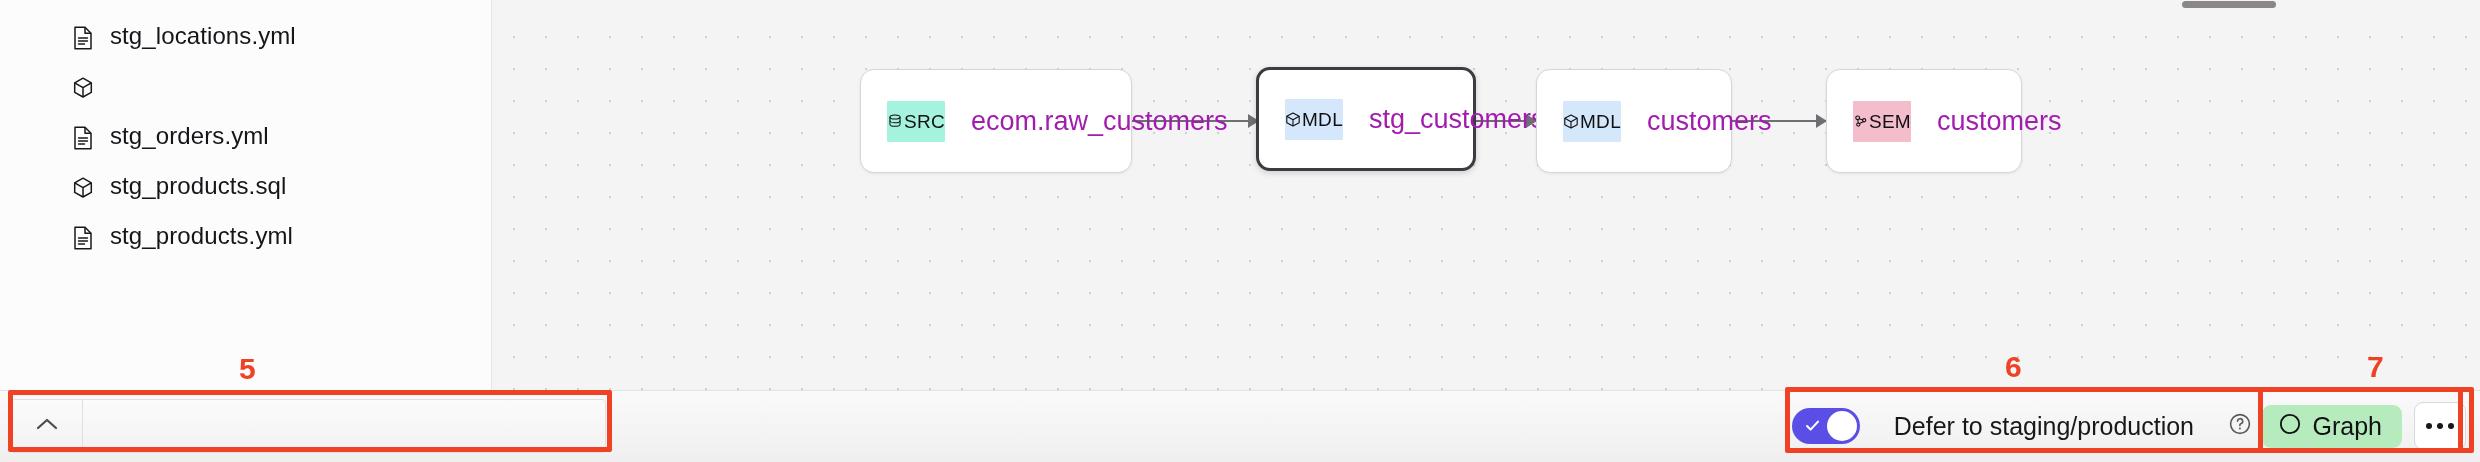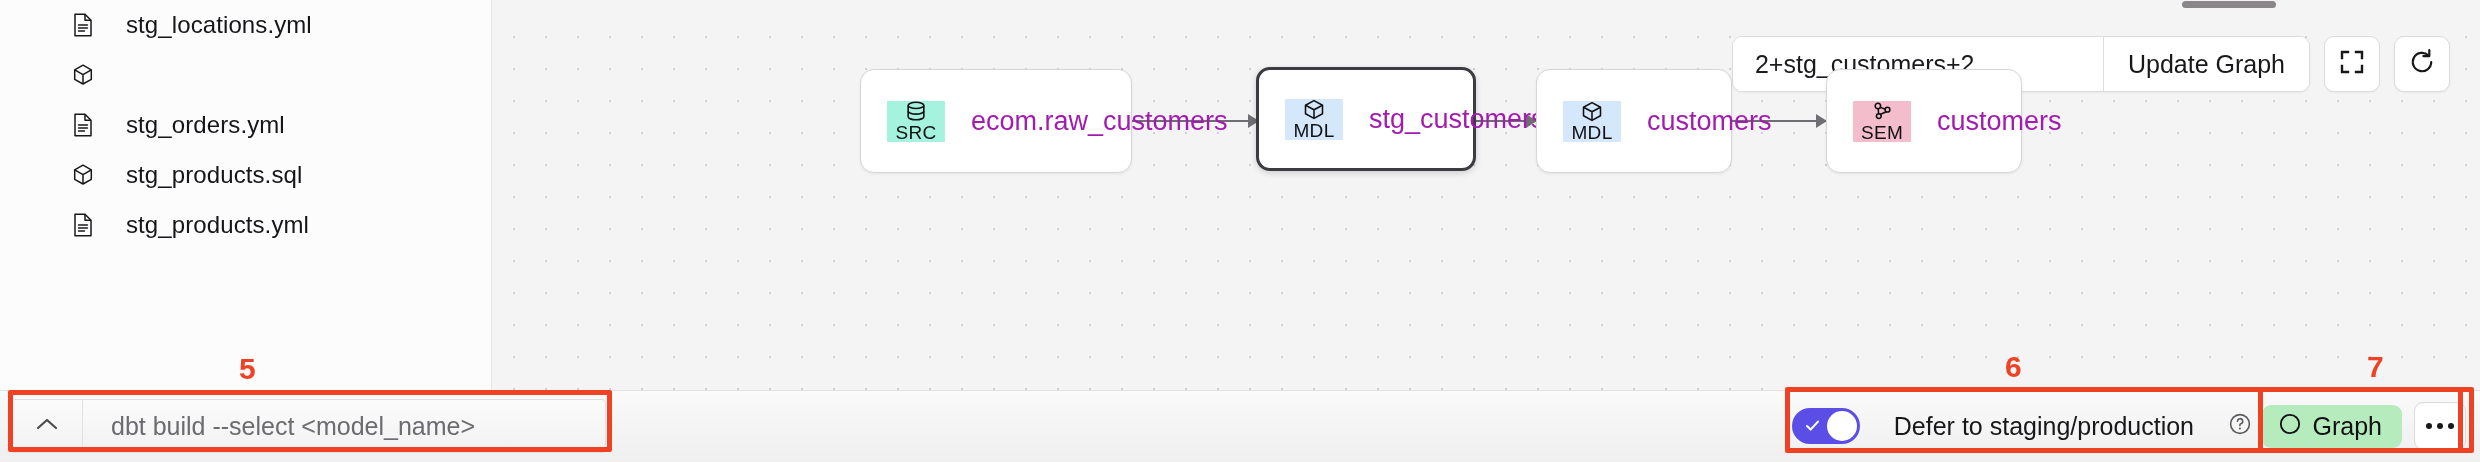--- a/index.html
+++ b/index.html
@@ -27,23 +27,23 @@
 
   
   .sidebar {
     position: absolute; left: 0; top: 0; width: 492px; height: 390px;
     background: #fcfcfc;
     border-right: 1px solid #e6e6e8;
     overflow: hidden;
   }
   .file-list { padding-top: 0px; }
   .file-item {
-    display: flex; align-items: center;
+    display: flex; align-items: flex-end;
     height: 50px; padding-left: 72px;
-    gap: 32px;
+    gap: 16px;
     cursor: pointer;
   }
   .file-icon { width: 22px; height: 24px; flex: 0 0 22px; display:block; }
   .file-label {
     font-size: 24px; color: #16161a; letter-spacing: .1px;
     white-space: nowrap;
   }
 
   
   .canvas {
@@ -109,21 +109,21 @@
     gap: 26px;
     cursor: pointer;
   }
   .node.selected {
     border: 3px solid #3b3b41;
     box-shadow: 0 2px 6px rgba(0,0,0,.16);
   }
   .badge {
     width: 58px; height: 41px; flex: 0 0 58px;
     border-radius: 1px;
-    display: flex; flex-direction: column;
+    display: flex; flex-direction: row;
     align-items: center; justify-content: center;
     gap: 1px;
   }
   .badge-text { font-size: 19px; color: #111114; line-height: 1; letter-spacing: .3px; }
   .node-label { font-size: 27px; color: #a21caf; white-space: nowrap; }
 
   .edge { position: absolute; height: 2px; background: #6e6e73; }
   .edge .head {
     position: absolute; right: -1px; top: -6px;
     width: 0; height: 0;
@@ -271,41 +271,20 @@
             </svg>
         </span>
         <span class="file-label">stg_products.yml</span>
       </div>
 
     </div>
   </div>
 
   <div class="canvas">
 
-    <div class="graph-toolbar">
-      <div class="selector-group">
-        <input class="selector-input" type="text" value="2+stg_customers+2" style="">
-        <button class="update-graph-btn">Update Graph</button>
-      </div>
-      <div class="icon-btn">
-        <span>
-          <svg width="26" height="26" viewBox="0 0 26 26">
-              <path d="M3 9V3h6M17 3h6v6M23 17v6h-6M9 23H3v-6" fill="none" stroke="#18181b" stroke-width="2.4" stroke-linecap="square"></path>
-            </svg>
-        </span>
-      </div>
-      <div class="icon-btn">
-        <span>
-          <svg width="28" height="28" viewBox="0 0 28 28">
-              <path d="M23.2 14a9.2 9.2 0 1 1-2.9-6.7" fill="none" stroke="#18181b" stroke-width="2.2" stroke-linecap="round"></path>
-              <path d="M21.3 2.2v5.9h-5.9" fill="none" stroke="#18181b" stroke-width="2.2" stroke-linecap="round" stroke-linejoin="round"></path>
-            </svg>
-        </span>
-      </div>
-    </div>
 
     <div class="edge" style="left:638px; top:111px; width:128px;">
         <span class="head"></span>
       </div>
     <div class="edge" style="left:948px; top:111px; width:96px;">
         <span class="head"></span>
       </div>
     <div class="edge" style="left:1238px; top:111px; width:96px;">
         <span class="head"></span>
       </div>
@@ -362,21 +341,20 @@
   <div class="bottom-bar">
 
     <div class="cmd-group">
       <div class="cmd-toggle">
         <span>
           <svg width="24" height="16" viewBox="0 0 24 16">
               <path d="M3 12 12 4l9 8" fill="none" stroke="#4b4b50" stroke-width="2.2" stroke-linecap="round" stroke-linejoin="round"></path>
             </svg>
         </span>
       </div>
-      <input class="cmd-input" type="text" placeholder="dbt build --select &lt;model_name&gt;" style="">
     </div>
 
     <div class="defer-group">
       <div class="toggle-switch">
         <span class="tick">
           <svg width="17" height="17" viewBox="0 0 17 17">
               <path d="M3 9l3.6 3.6L14 4.6" fill="none" stroke="#ffffff" stroke-width="2.1" stroke-linecap="round" stroke-linejoin="round"></path>
             </svg>
         </span>
         <span class="knob"></span>

